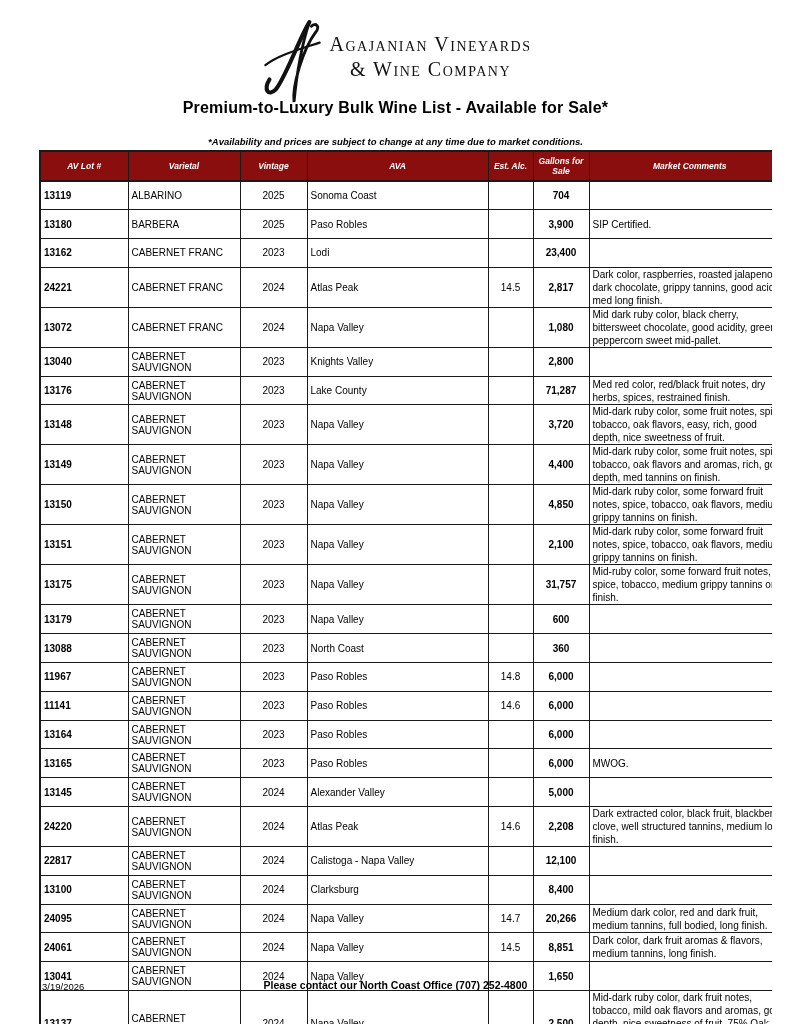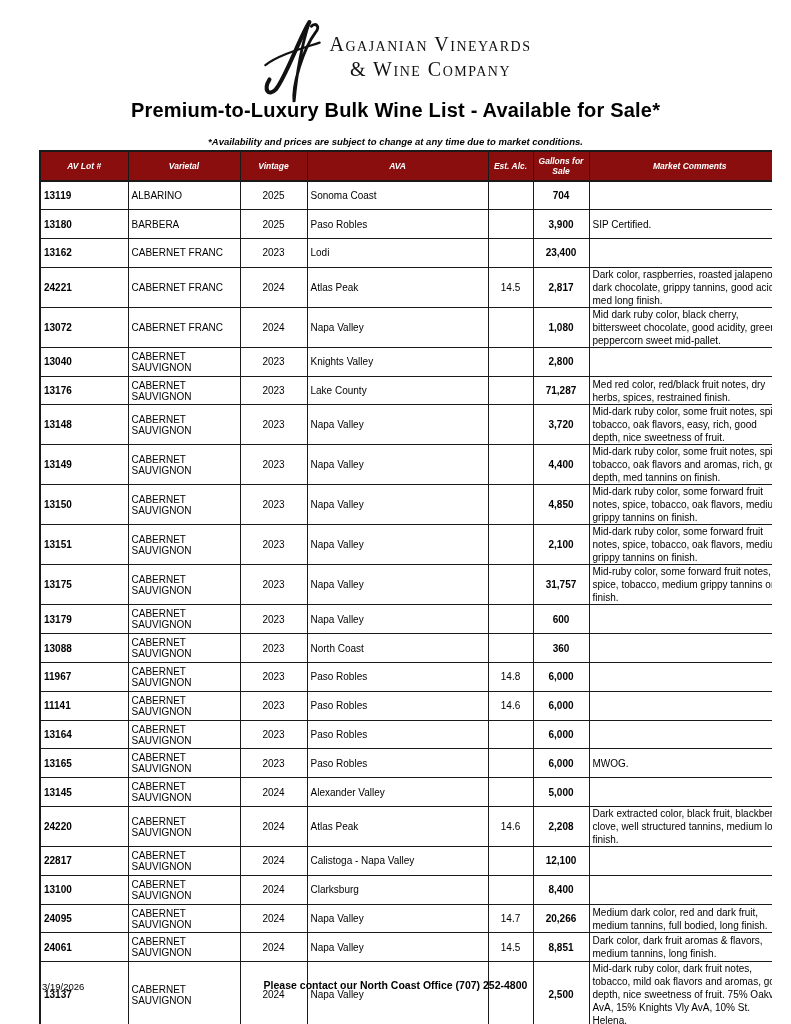--- a/index.html
+++ b/index.html
@@ -37,21 +37,21 @@
     font-size: 20px;
     color: #111;
   }
 
   
   .title {
     position: absolute;
     top: 99px;
     left: 0; width: 100%;
     text-align: center;
-    font-size: 20px;
+    font-size: 16px;
     font-weight: bold;
     letter-spacing: 0.2px;
   }
   .subtitle {
     position: absolute;
     top: 136px;
     left: 0; width: 100%;
     text-align: center;
     font-size: 9.5px;
     font-weight: bold;
@@ -378,20 +378,29 @@
         <tr>
           <td class="col-lot">24061</td>
           <td class="col-varietal">CABERNET SAUVIGNON</td>
           <td class="col-vintage">2024</td>
           <td class="col-ava">Napa Valley</td>
           <td class="col-alc">14.5</td>
           <td class="col-gallons">8,851</td>
           <td class="col-comments">Dark color, dark fruit aromas &amp; flavors, medium tannins, long finish.</td>
         </tr>
         <tr>
+          <td class="col-lot">13041</td>
+          <td class="col-varietal">CABERNET SAUVIGNON</td>
+          <td class="col-vintage">2024</td>
+          <td class="col-ava">Napa Valley</td>
+          <td class="col-alc"></td>
+          <td class="col-gallons">1,650</td>
+          <td class="col-comments"></td>
+        </tr>
+        <tr>
           <td class="col-lot">13137</td>
           <td class="col-varietal">CABERNET SAUVIGNON</td>
           <td class="col-vintage">2024</td>
           <td class="col-ava">Napa Valley</td>
           <td class="col-alc"></td>
           <td class="col-gallons">2,500</td>
           <td class="col-comments">Mid-dark ruby color, dark fruit notes, tobacco, mild oak flavors and aromas, good depth, nice sweetness of fruit. 75% Oakville AvA, 15% Knights Vly AvA, 10% St. Helena.</td>
         </tr>
       </tbody>
   </table>

